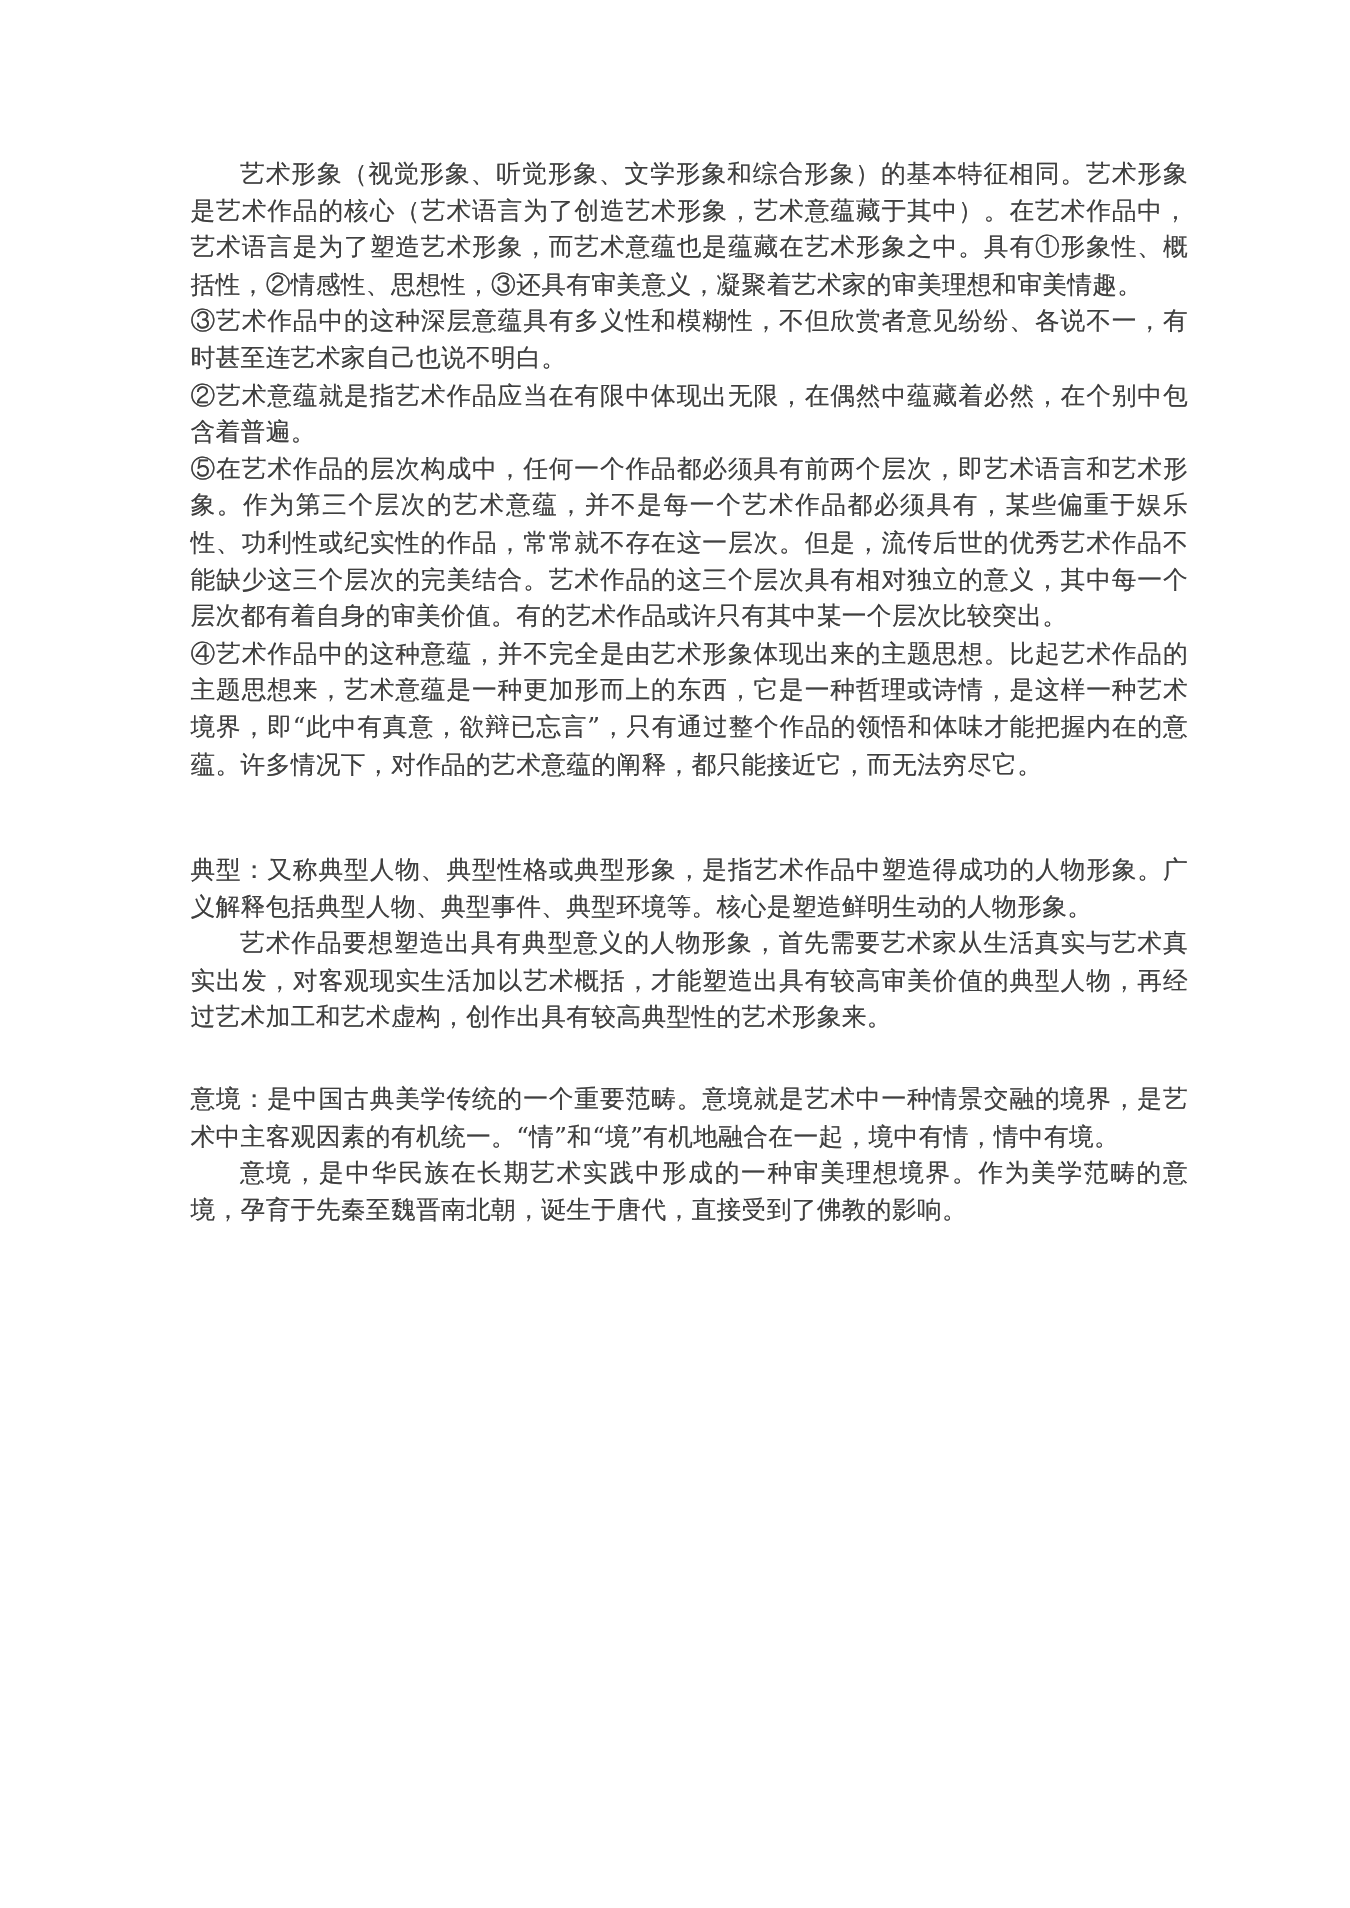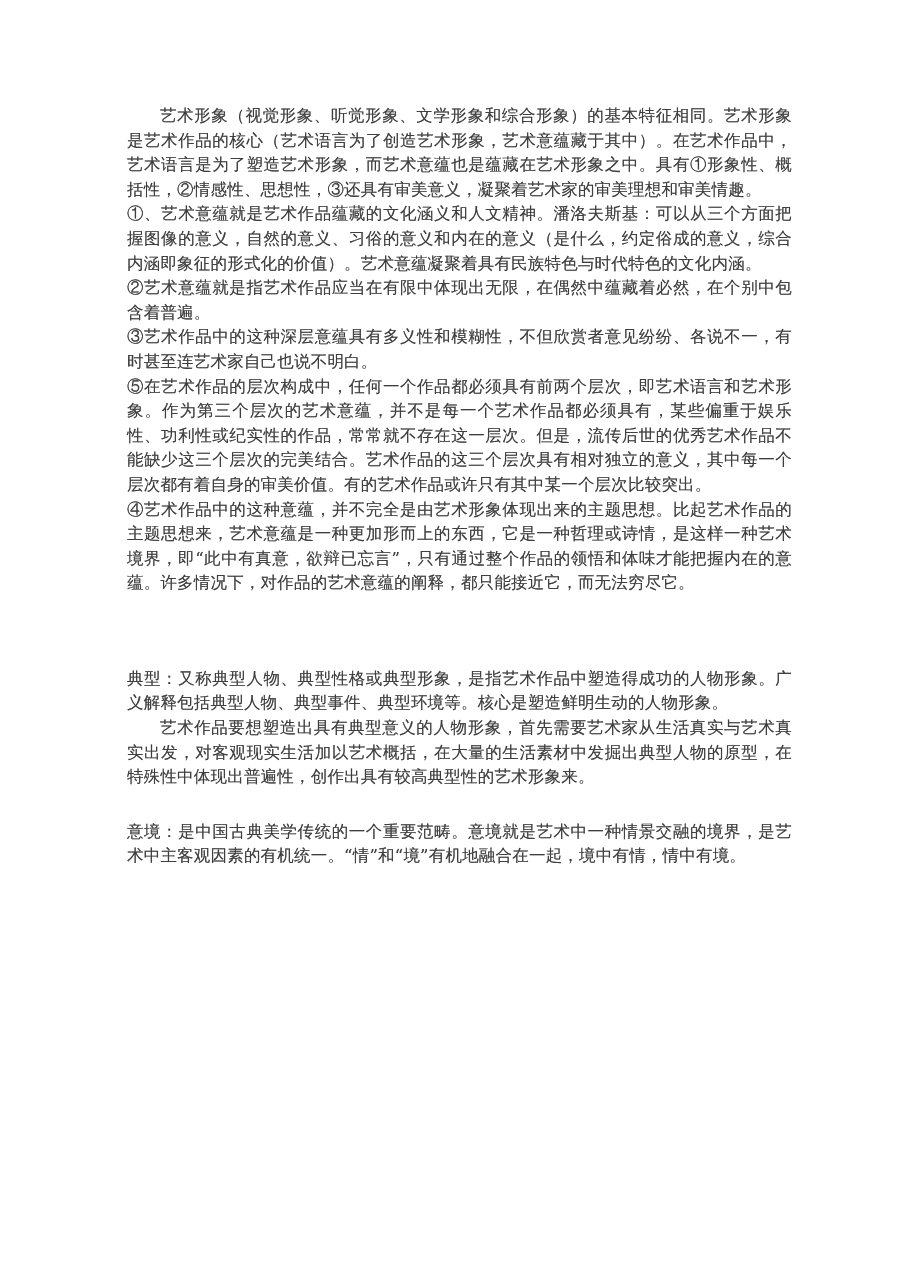--- a/index.html
+++ b/index.html
@@ -34,31 +34,31 @@
     font-size: 16.5px;
     line-height: 24.6px;
     text-align: justify;
     letter-spacing: 0.2px;
     word-break: break-all;
     
     text-shadow: 0 0 0.4px rgba(60,60,60,0.55);
   }
   .content p.indent { text-indent: 2em; }
   .content p.gap-1 { margin-top: 23px; }
-  .content p.gap-2 { margin-top: 71px; }
+  .content p.gap-2 { margin-top: 46px; }
   .content p.gap-3 { margin-top: 30px; }
 </style>
 </head>
 <body>
 
 <div class="page">
   <div class="content">
     <p class="indent">艺术形象（视觉形象、听觉形象、文学形象和综合形象）的基本特征相同。艺术形象是艺术作品的核心（艺术语言为了创造艺术形象，艺术意蕴藏于其中）。在艺术作品中，艺术语言是为了塑造艺术形象，而艺术意蕴也是蕴藏在艺术形象之中。具有①形象性、概括性，②情感性、思想性，③还具有审美意义，凝聚着艺术家的审美理想和审美情趣。</p>
-    <p>①、艺术意蕴就是艺术作品蕴藏的文化涵义和人文精神。潘洛夫斯基：可以从三个方面把握图像的意义，自然的意义、习俗的意义和内在的意义（是什么，约定俗成的意义，综合内涵即象征的形式化的价值）。艺术意蕴凝聚着具有民族特色与时代特色的文化内涵。</p>
+    <p>③艺术作品中的这种深层意蕴具有多义性和模糊性，不但欣赏者意见纷纷、各说不一，有时甚至连艺术家自己也说不明白。</p>
     <p>②艺术意蕴就是指艺术作品应当在有限中体现出无限，在偶然中蕴藏着必然，在个别中包含着普遍。</p>
-    <p>③艺术作品中的这种深层意蕴具有多义性和模糊性，不但欣赏者意见纷纷、各说不一，有时甚至连艺术家自己也说不明白。</p>
     <p>⑤在艺术作品的层次构成中，任何一个作品都必须具有前两个层次，即艺术语言和艺术形象。作为第三个层次的艺术意蕴，并不是每一个艺术作品都必须具有，某些偏重于娱乐性、功利性或纪实性的作品，常常就不存在这一层次。但是，流传后世的优秀艺术作品不能缺少这三个层次的完美结合。艺术作品的这三个层次具有相对独立的意义，其中每一个层次都有着自身的审美价值。有的艺术作品或许只有其中某一个层次比较突出。</p>
     <p>④艺术作品中的这种意蕴，并不完全是由艺术形象体现出来的主题思想。比起艺术作品的主题思想来，艺术意蕴是一种更加形而上的东西，它是一种哲理或诗情，是这样一种艺术境界，即“此中有真意，欲辩已忘言”，只有通过整个作品的领悟和体味才能把握内在的意蕴。许多情况下，对作品的艺术意蕴的阐释，都只能接近它，而无法穷尽它。</p>
     <p class="gap-2">典型：又称典型人物、典型性格或典型形象，是指艺术作品中塑造得成功的人物形象。广义解释包括典型人物、典型事件、典型环境等。核心是塑造鲜明生动的人物形象。</p>
-    <p class="indent">艺术作品要想塑造出具有典型意义的人物形象，首先需要艺术家从生活真实与艺术真实出发，对客观现实生活加以艺术概括，在大量的生活素材中发掘出典型人物的原型，在特殊性中体现出普遍性，创作出具有较高典型性的艺术形象来。</p>
+    <p class="indent">艺术作品要想塑造出具有典型意义的人物形象，首先需要艺术家从生活真实与艺术真实出发，对客观现实生活加以艺术概括，才能塑造出具有较高审美价值的典型人物，再经过艺术加工和艺术虚构，创作出具有较高典型性的艺术形象来。</p>
     <p class="gap-3">意境：是中国古典美学传统的一个重要范畴。意境就是艺术中一种情景交融的境界，是艺术中主客观因素的有机统一。“情”和“境”有机地融合在一起，境中有情，情中有境。</p>
+    <p class="indent">意境，是中华民族在长期艺术实践中形成的一种审美理想境界。作为美学范畴的意境，孕育于先秦至魏晋南北朝，诞生于唐代，直接受到了佛教的影响。</p>
   </div>
 </div>
 
 </body></html>

